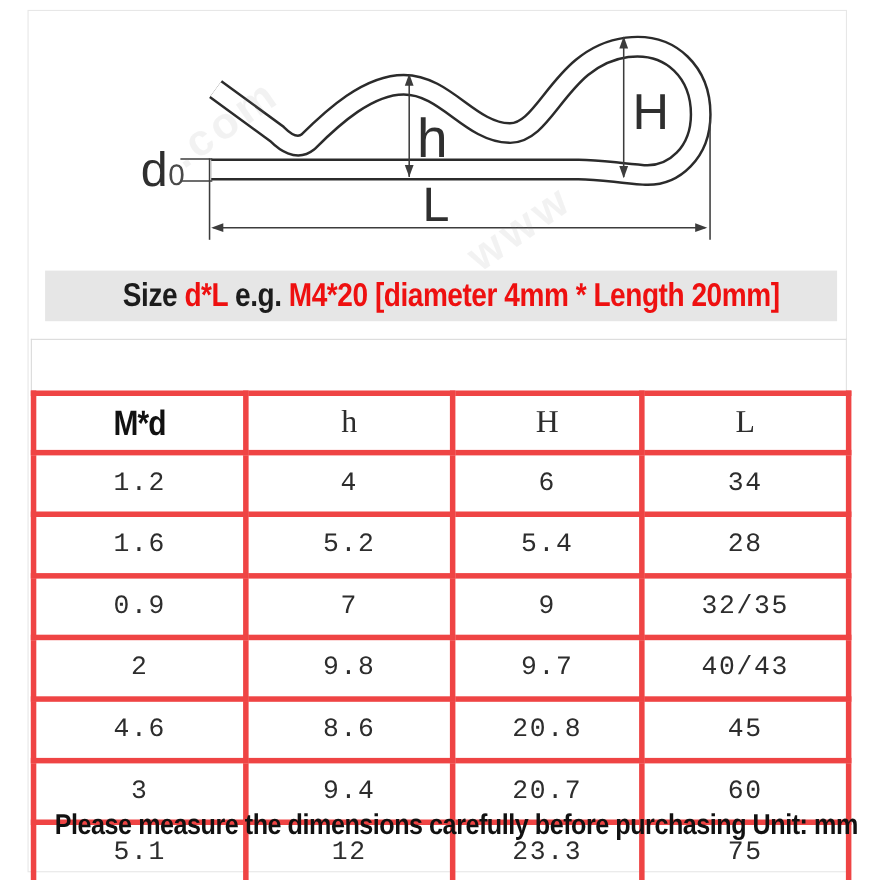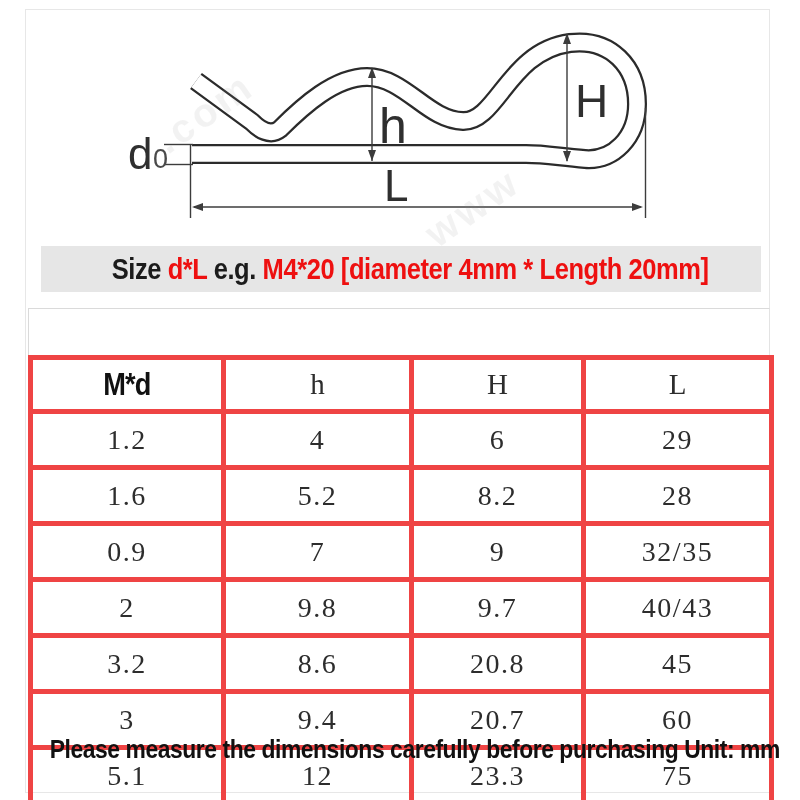--- a/index.html
+++ b/index.html
@@ -37,21 +37,21 @@
   table.spec{
     position:absolute;left:28px;top:355px;width:741px;
     border-collapse:collapse;table-layout:fixed;
   }
   table.spec td,table.spec th{
     border:5px solid #ef4444;text-align:center;vertical-align:middle;
     font-family:"Liberation Serif","DejaVu Serif",serif;
     color:#2d2d2d;font-weight:normal;
   }
   table.spec th{height:47px;font-size:29px;}
-  table.spec td{height:49px;font-size:28px;letter-spacing:1.5px;}
+  table.spec td{height:49px;font-size:24px;letter-spacing:1.5px;font-family:Liberation Mono, monospace;}
   th .condense{
     display:inline-block;transform:scaleX(.85);transform-origin:50% 50%;
     font-family:"Liberation Sans",sans-serif;font-weight:bold;
     font-size:32px;color:#111;letter-spacing:-1px;
   }
   
   .footer-note{
     position:absolute;left:0;top:734px;width:800px;text-align:center;
   }
   .footer-note .condense{
@@ -124,42 +124,42 @@
       <tr>
     <th><span class="condense">M*d</span></th>
     <th>h</th>
     <th>H</th>
     <th>L</th>
   </tr>
   <tr>
     <td>1.2</td>
     <td>4</td>
     <td>6</td>
-    <td>29</td>
+    <td>34</td>
   </tr>
   <tr>
     <td>1.6</td>
     <td>5.2</td>
-    <td>8.2</td>
+    <td>5.4</td>
     <td>28</td>
   </tr>
   <tr>
     <td>0.9</td>
     <td>7</td>
     <td>9</td>
     <td>32/35</td>
   </tr>
   <tr>
     <td>2</td>
     <td>9.8</td>
     <td>9.7</td>
     <td>40/43</td>
   </tr>
   <tr>
-    <td>3.2</td>
+    <td>4.6</td>
     <td>8.6</td>
     <td>20.8</td>
     <td>45</td>
   </tr>
   <tr>
     <td>3</td>
     <td>9.4</td>
     <td>20.7</td>
     <td>60</td>
   </tr>

